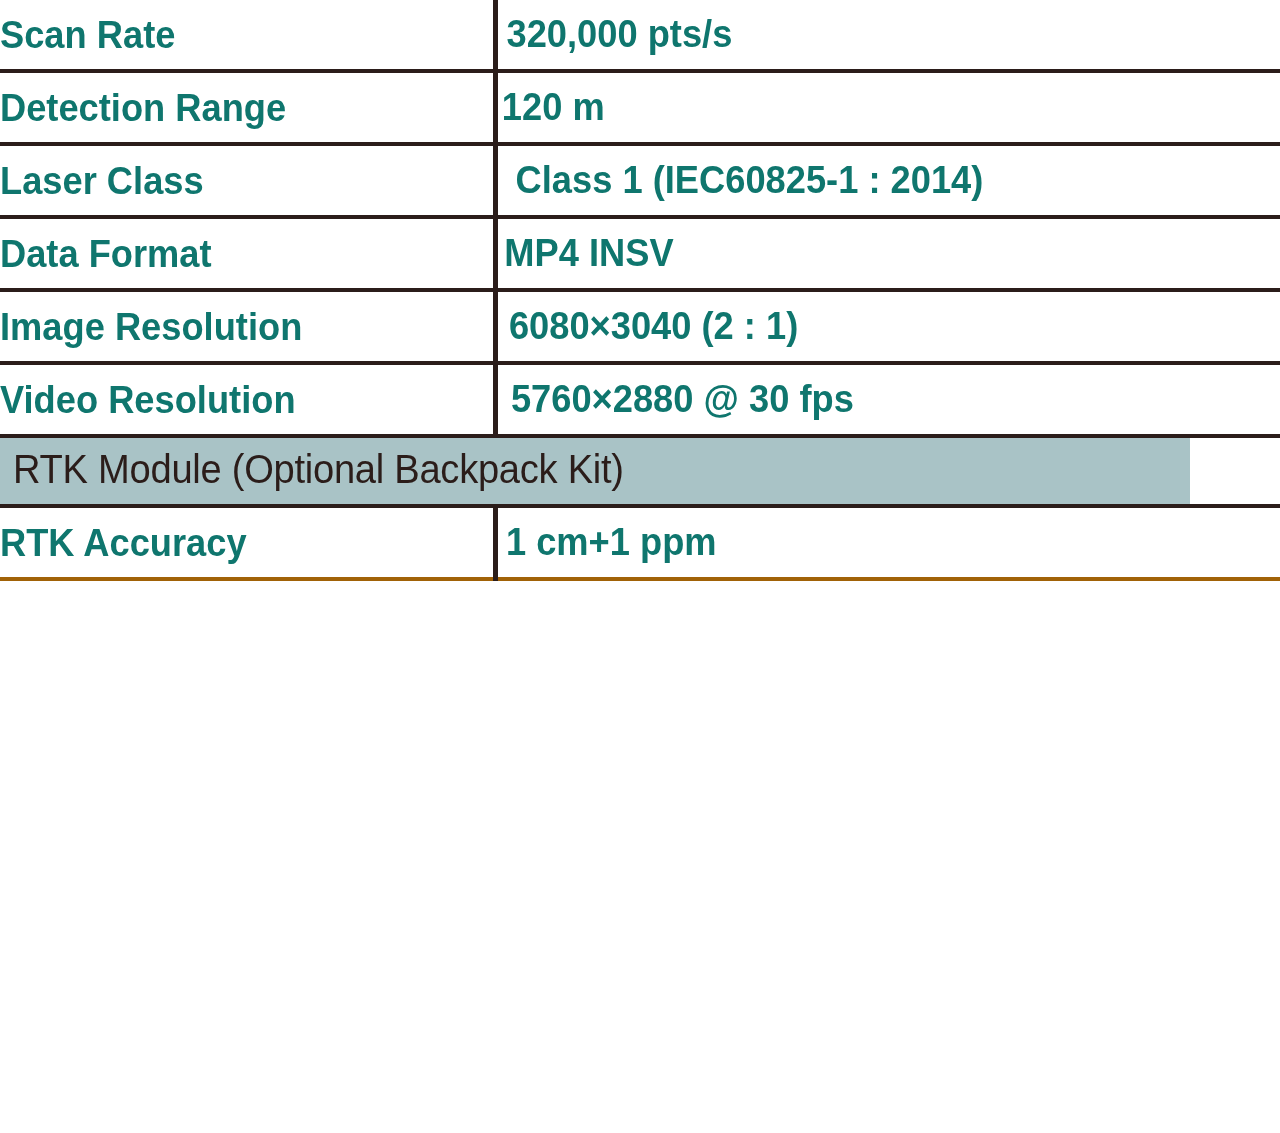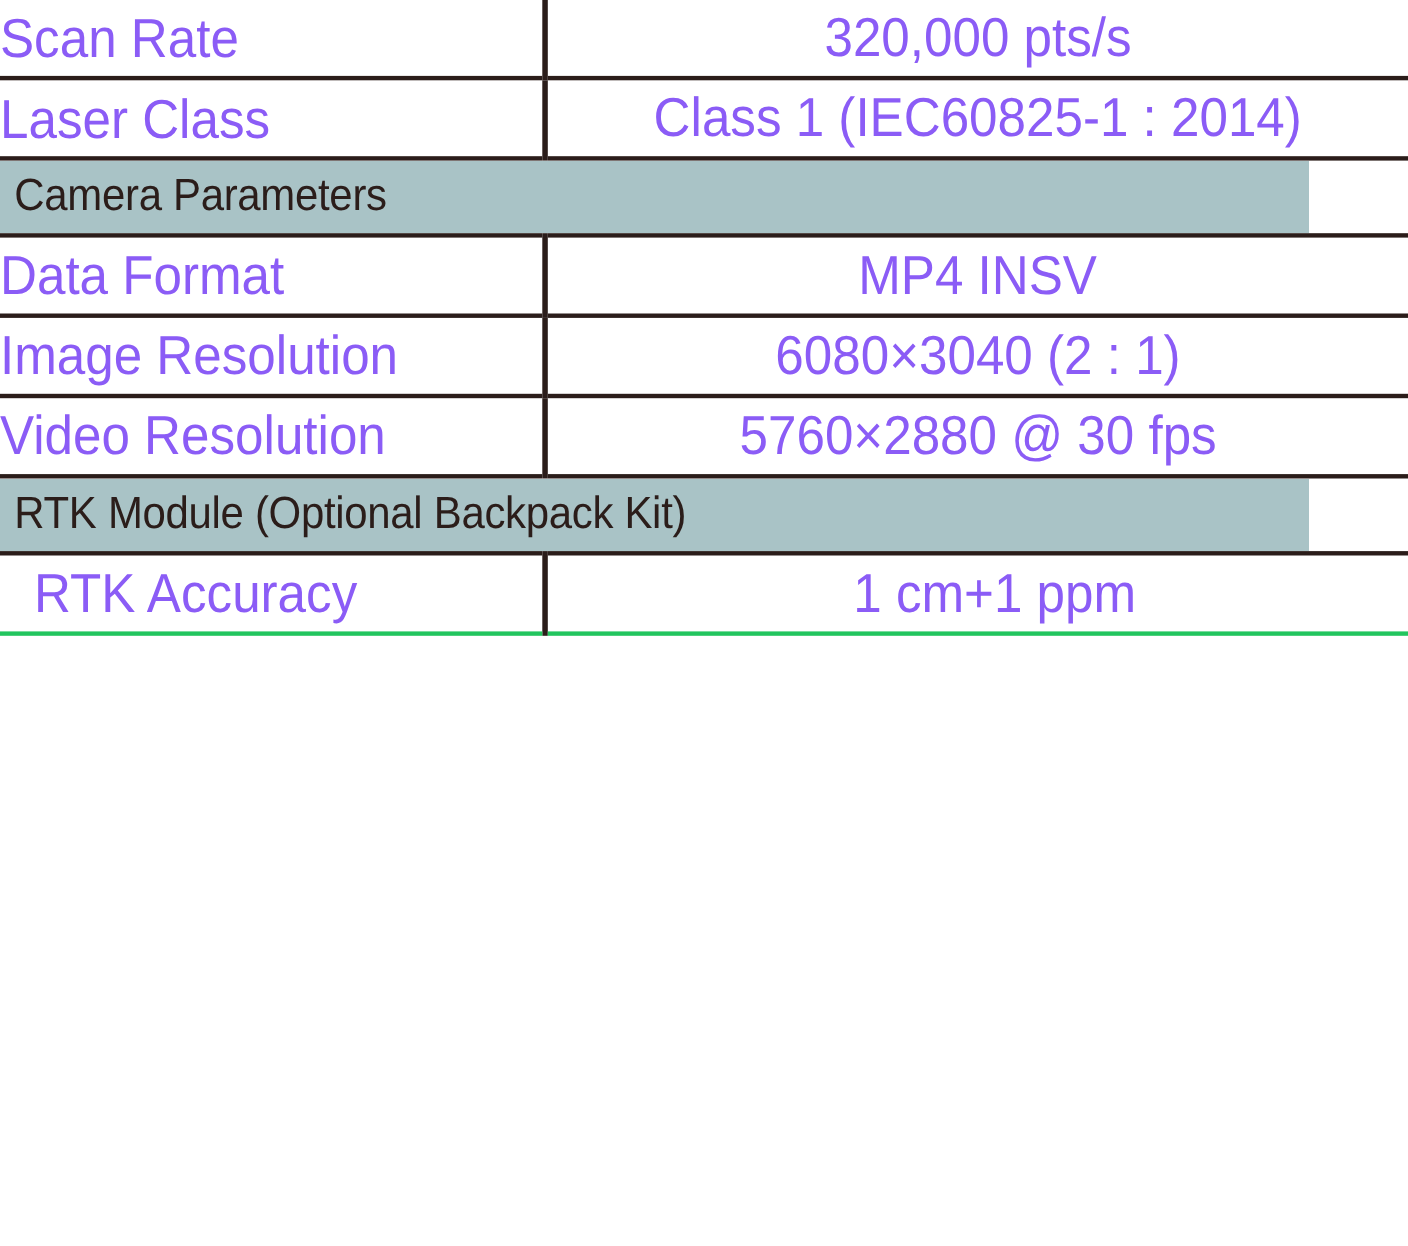--- a/index.html
+++ b/index.html
@@ -38,48 +38,46 @@
     transform: scaleX(0.93);
     transform-origin: left center;
   }
   tr.section-header.first > td {
     border-bottom: 4px solid #2b1d1a;
   }
 
   
   tr.data-row > td {
     border-bottom: 4px solid #2b1d1a;
-    color: #8b5cf6;
-    font-size: 50px;
-    font-weight: 400;
+    color: #0f766e;
+    font-size: 39px;
+    font-weight: 700;
     line-height: 1.12;
     padding: 0;
     height: 69px;
     vertical-align: middle;
   }
   tr.data-row:last-child > td {
-    border-bottom: 4px solid #22c55e;
-    padding-left: 31px;
+    border-bottom: 4px solid #a16207;
   }
 
   td.cell-label {
     padding-left: 14px;
     padding-right: 8px;
     text-align: left;
     border-right: 5px solid #2b1d1a;
     white-space: nowrap;
   }
   td.cell-label .lbl {
     display: inline-block;
     transform: scaleX(0.93);
     transform-origin: left center;
   }
 
   td.cell-value {
-    text-align: center;
     padding-left: 10px;
     padding-right: 10px;
     white-space: pre-line;
   }
   td.cell-value .val {
     display: inline-block;
     transform: scaleX(0.93);
     transform-origin: center center;
     line-height: 1.13;
   }
@@ -93,25 +91,26 @@
   <colgroup>
     <col class="col-label">
     <col class="col-value">
   </colgroup>
   <tbody>
       <tr class="data-row">
         <td class="cell-label"><span class="lbl">Scan Rate</span></td>
         <td class="cell-value"><span class="val">320,000 pts/s</span></td>
       </tr>
       <tr class="data-row">
+        <td class="cell-label"><span class="lbl">Detection Range</span></td>
+        <td class="cell-value"><span class="val">120 m</span></td>
+      </tr>
+      <tr class="data-row">
         <td class="cell-label"><span class="lbl">Laser Class</span></td>
         <td class="cell-value"><span class="val">Class 1 (IEC60825-1 : 2014)</span></td>
-      </tr>
-      <tr class="section-header">
-        <td colspan="2">Camera Parameters</td>
       </tr>
       <tr class="data-row">
         <td class="cell-label"><span class="lbl">Data Format</span></td>
         <td class="cell-value"><span class="val">MP4 INSV</span></td>
       </tr>
       <tr class="data-row">
         <td class="cell-label"><span class="lbl">Image Resolution</span></td>
         <td class="cell-value"><span class="val">6080×3040 (2 : 1)</span></td>
       </tr>
       <tr class="data-row">

